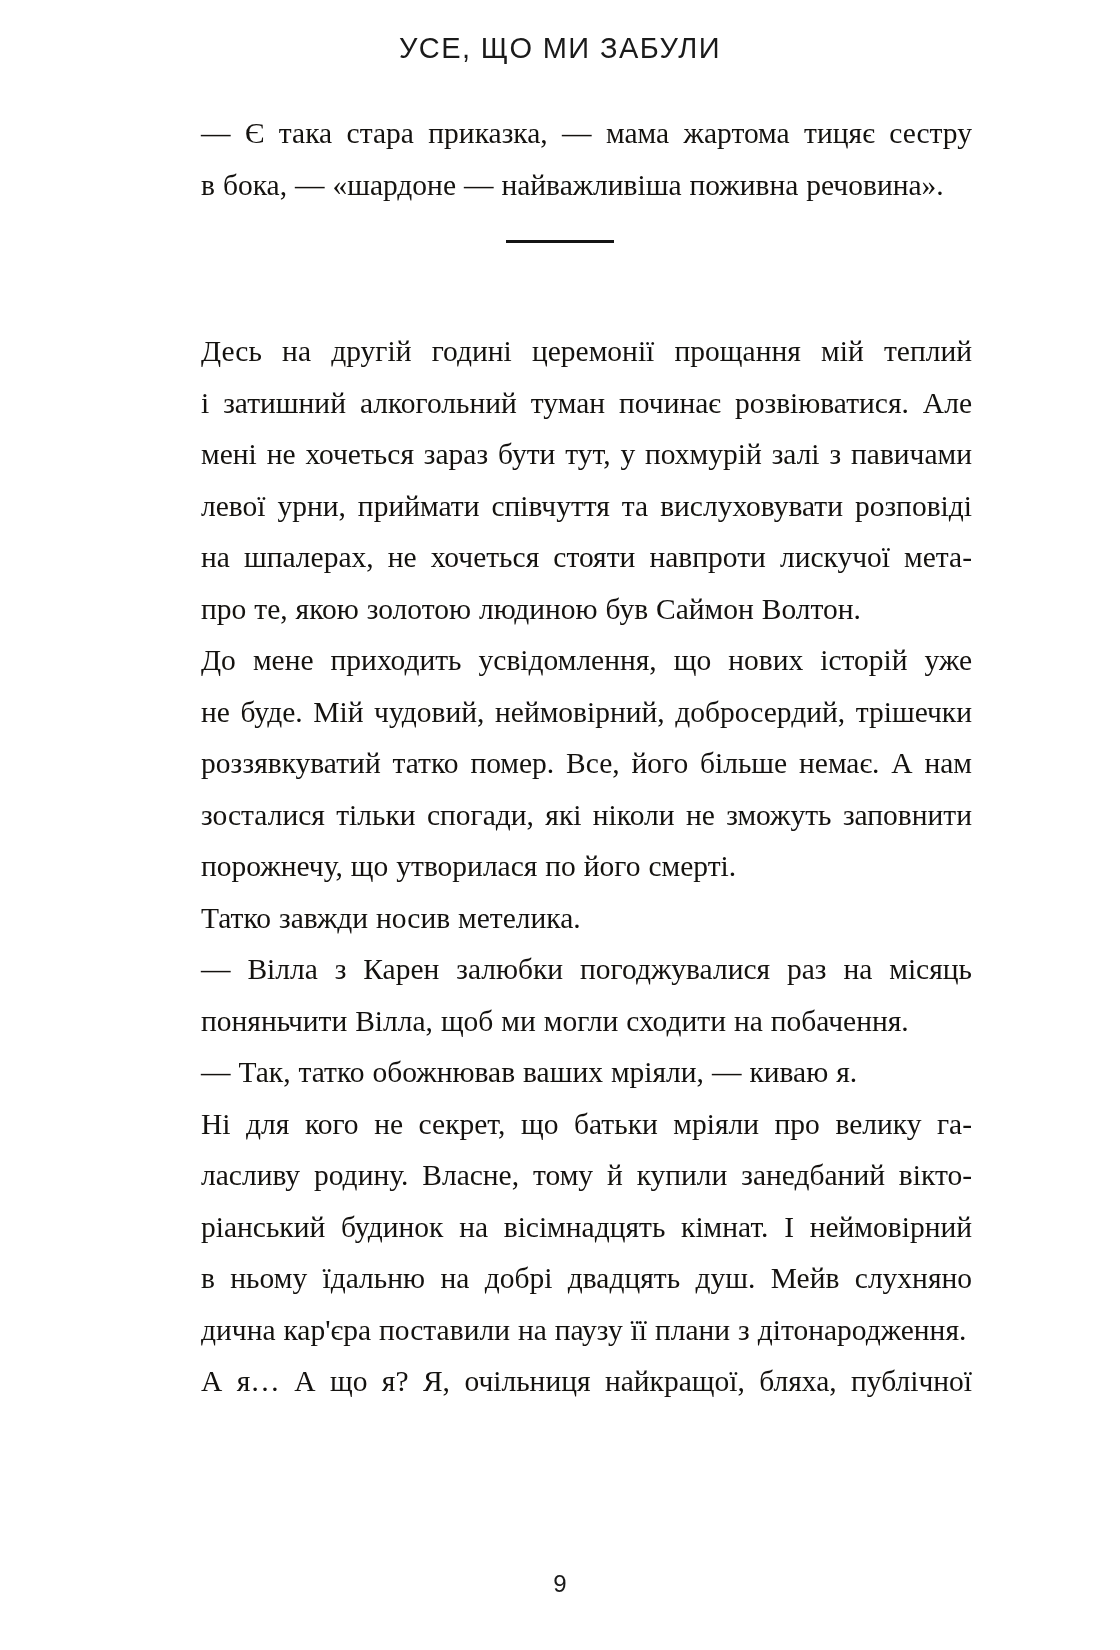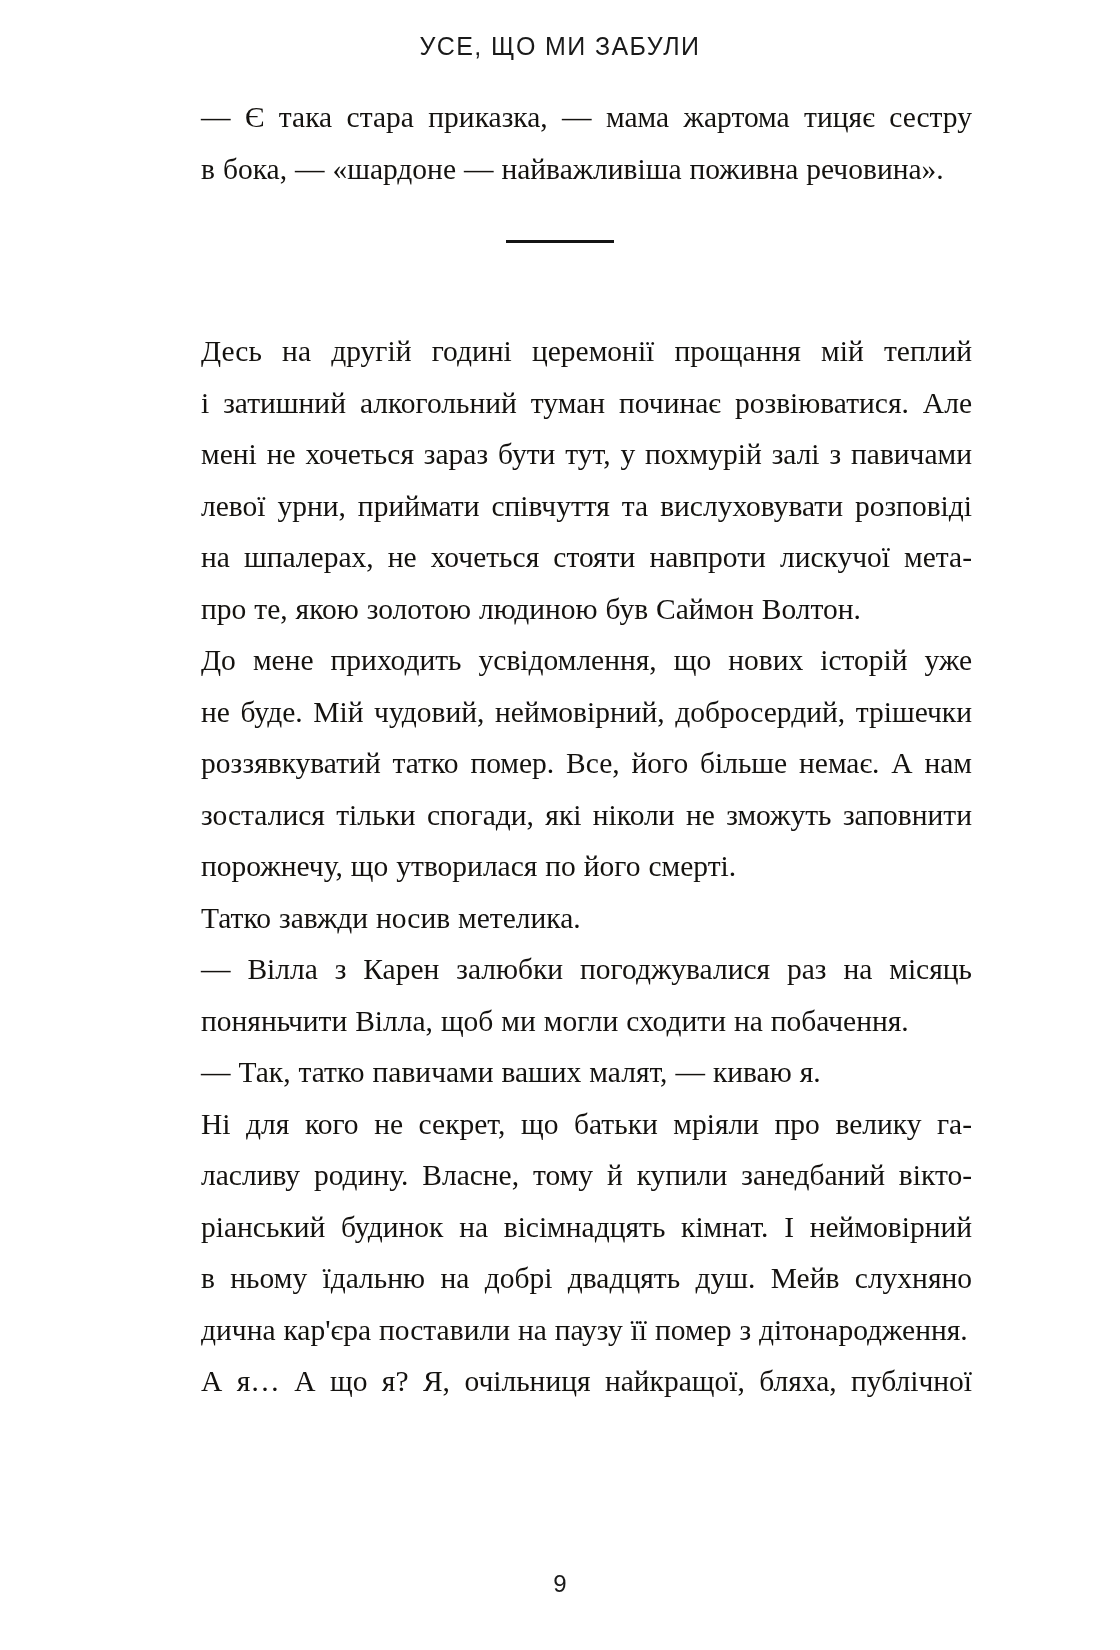--- a/index.html
+++ b/index.html
@@ -24,21 +24,21 @@
   }
 
   
   .running-head {
     position: absolute;
     top: 32px;
     left: 0;
     right: 0;
     text-align: center;
     font-family: "Liberation Sans", sans-serif;
-    font-size: 25px;
+    font-size: 29px;
     letter-spacing: 1.4px;
     color: #1a1a1a;
     font-weight: 400;
   }
 
   p.body-par {
     margin: 0;
     font-size: 29.5px;
     line-height: 51.5px;
     text-align: justify;
@@ -71,21 +71,21 @@
   }
   .divider-rule {
     width: 108px;
     height: 3px;
     background: #141414;
   }
 
   
   .block-one {
     position: absolute;
-    top: 92px;
+    top: 108px;
     left: 152px;
     width: 820px;
   }
   .block-two {
     position: absolute;
     top: 326px;
     left: 152px;
     width: 820px;
   }
 
@@ -136,28 +136,28 @@
         <span class="ln last">порожнечу, що утворилася по його смерті.</span>
       </p>
       <p class="body-par">
         <span class="ln last" style="text-indent: 49px;">Татко завжди носив метелика.</span>
       </p>
       <p class="body-par">
         <span class="ln" style="text-indent: 49px;">— Вілла з Карен залюбки погоджувалися раз на місяць</span>
         <span class="ln last">поняньчити Вілла, щоб ми могли сходити на побачення.</span>
       </p>
       <p class="body-par">
-        <span class="ln last" style="text-indent: 49px;">— Так, татко павичами ваших малят, — киваю я.</span>
+        <span class="ln last" style="text-indent: 49px;">— Так, татко обожнював ваших мріяли, — киваю я.</span>
       </p>
       <p class="body-par">
         <span class="ln" style="text-indent: 49px;">Ні для кого не секрет, що батьки мріяли про велику га-</span>
         <span class="ln">ласливу родину. Власне, тому й купили занедбаний вікто-</span>
         <span class="ln">ріанський будинок на вісімнадцять кімнат. І неймовірний</span>
         <span class="ln">в ньому їдальню на добрі двадцять душ. Мейв слухняно</span>
-        <span class="ln last">дична кар'єра поставили на паузу її помер з дітонародження.</span>
+        <span class="ln last">дична кар'єра поставили на паузу її плани з дітонародження.</span>
       </p>
       <p class="body-par">
         <span class="ln" style="text-indent: 49px;">А я… А що я? Я, очільниця найкращої, бляха, публічної</span>
       </p>
     </div>
 
   <div class="folio">9</div>
 
 </div>
 

